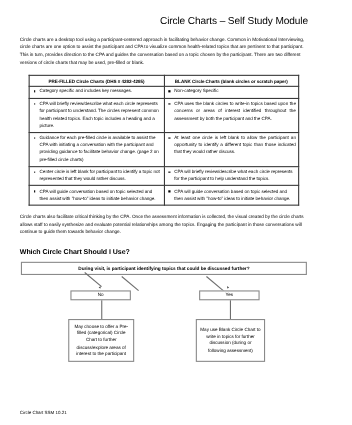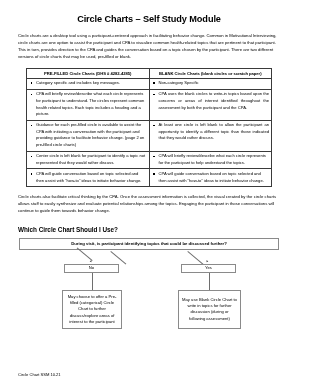--- a/index.html
+++ b/index.html
@@ -15,23 +15,23 @@
     overflow: hidden;
   }
   .page {
     position: relative;
     width: 298px;
     height: 386px;
     box-sizing: border-box;
     padding: 12px 18px 0 18px;
   }
   .doc-title {
-    text-align: center;
+    text-align: right;
     font-size: 9.2px;
-    font-weight: bold;
+    font-weight: normal;
     letter-spacing: -0.1px;
     margin: 2px 0 8px 0;
     line-height: 1.2;
   }
   .intro-para {
     font-size: 4.25px;
     line-height: 1.62;
     text-align: left;
     margin: 0 0 7px 0;
     letter-spacing: -0.02px;

